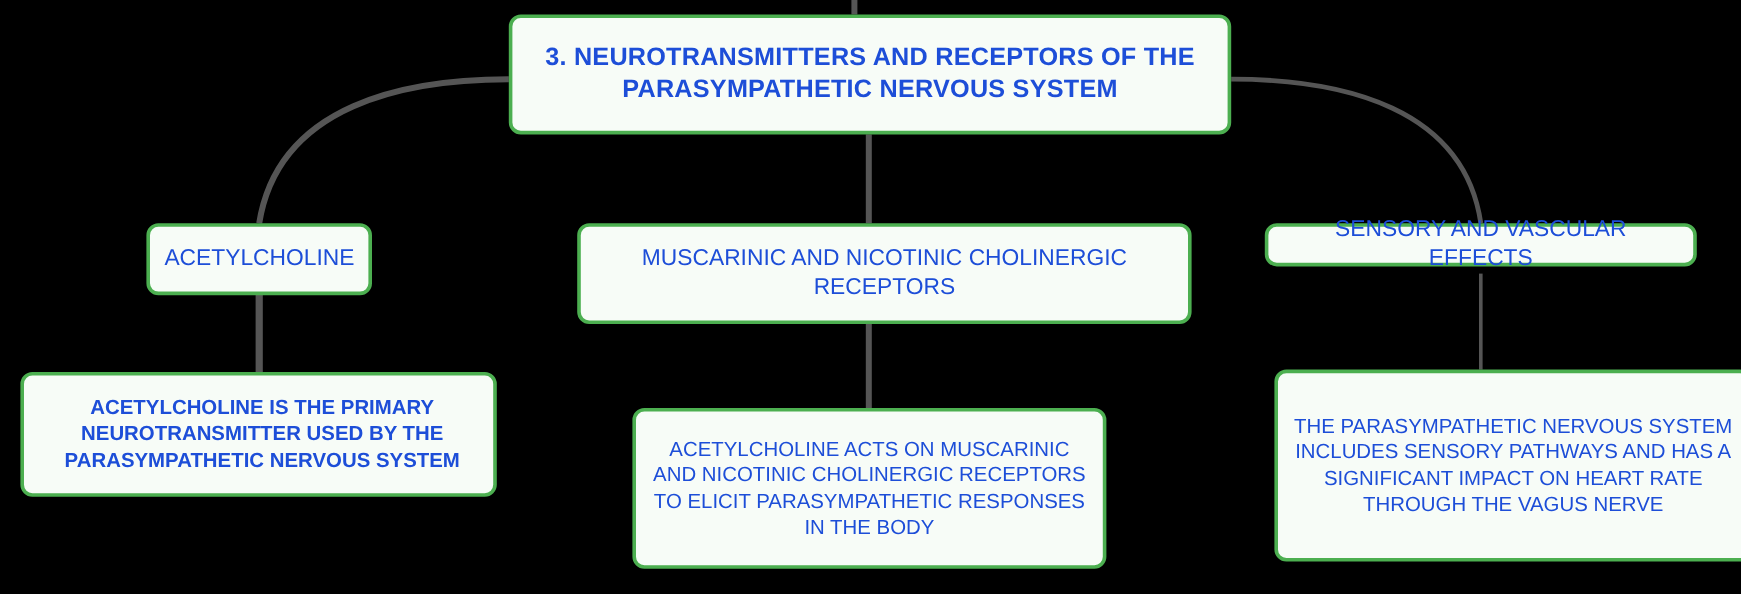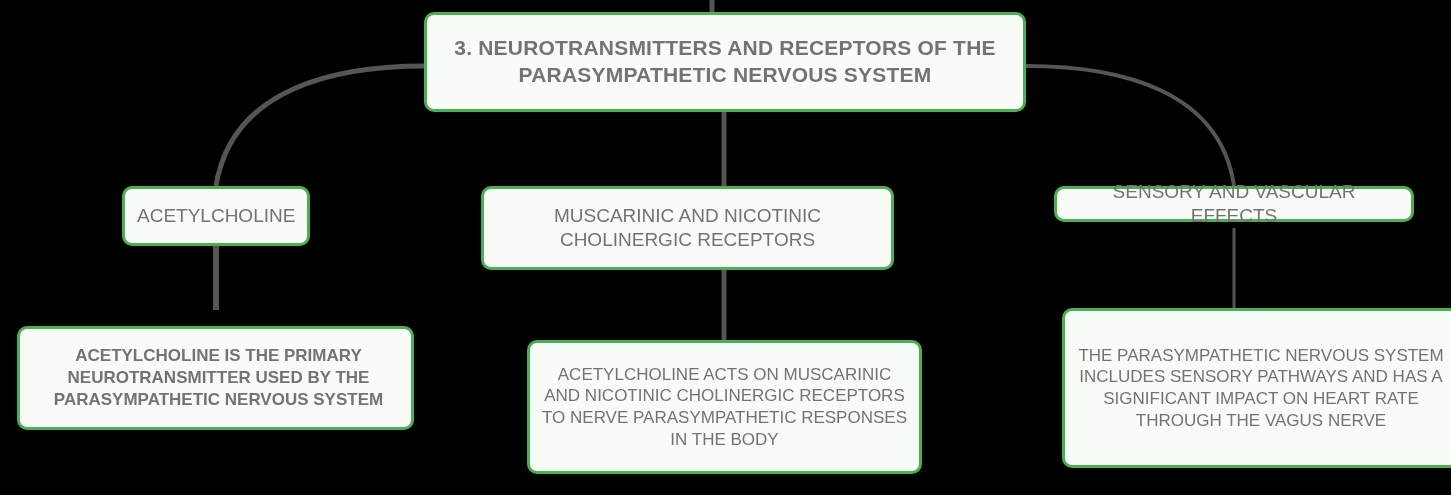--- a/index.html
+++ b/index.html
@@ -30,21 +30,21 @@
   .node {
     position: absolute;
     box-sizing: border-box;
     background: #f7fcf7;
     border: 3px solid #4caf50;
     border-radius: 10px;
     display: flex;
     align-items: center;
     justify-content: center;
     text-align: center;
-    color: #737373;
+    color: #1d4ed8;
     padding: 6px 12px;
     line-height: 1.28;
     z-index: 2;
   }
   .node-title {
     font-weight: bold;
     font-size: 21px;
     letter-spacing: 0.2px;
   }
   .node-cat {
@@ -86,33 +86,33 @@
   </svg>
 
   <div class="node node-title" style="left:424px; top:12px; width:602px; height:100px;">
     <span class="node-inner">3. NEUROTRANSMITTERS AND RECEPTORS OF THE PARASYMPATHETIC NERVOUS SYSTEM</span>
   </div>
 
   <div class="node node-cat" style="left:122px; top:186px; width:188px; height:60px;">
     <span class="node-inner">ACETYLCHOLINE</span>
   </div>
 
-  <div class="node node-cat" style="left:481px; top:186px; width:413px; height:84px;">
+  <div class="node node-cat" style="left:481px; top:186px; width:512px; height:84px;">
     <span class="node-inner">MUSCARINIC AND NICOTINIC CHOLINERGIC RECEPTORS</span>
   </div>
 
   <div class="node node-cat" style="left:1054px; top:186px; width:360px; height:36px;">
     <span class="node-inner">SENSORY AND VASCULAR EFFECTS</span>
   </div>
 
-  <div class="node node-leaf" style="left:17px; top:326px; width:397px; height:104px;padding-left:18px;">
+  <div class="node node-leaf" style="left:17px; top:310px; width:397px; height:104px;padding-left:18px;">
     <span class="node-inner">ACETYLCHOLINE IS THE PRIMARY NEUROTRANSMITTER USED BY THE PARASYMPATHETIC NERVOUS SYSTEM</span>
   </div>
 
   <div class="node node-leaf-plain" style="left:527px; top:340px; width:395px; height:134px;">
-    <span class="node-inner">ACETYLCHOLINE ACTS ON MUSCARINIC AND NICOTINIC CHOLINERGIC RECEPTORS TO NERVE PARASYMPATHETIC RESPONSES IN THE BODY</span>
+    <span class="node-inner">ACETYLCHOLINE ACTS ON MUSCARINIC AND NICOTINIC CHOLINERGIC RECEPTORS TO ELICIT PARASYMPATHETIC RESPONSES IN THE BODY</span>
   </div>
 
   <div class="node node-leaf-plain" style="left:1036px; top:308px; width:398px; height:160px;margin-left:26px;">
     <span class="node-inner">THE PARASYMPATHETIC NERVOUS SYSTEM INCLUDES SENSORY PATHWAYS AND HAS A SIGNIFICANT IMPACT ON HEART RATE THROUGH THE VAGUS NERVE</span>
   </div>
 
 </div>
 
 </body></html>

